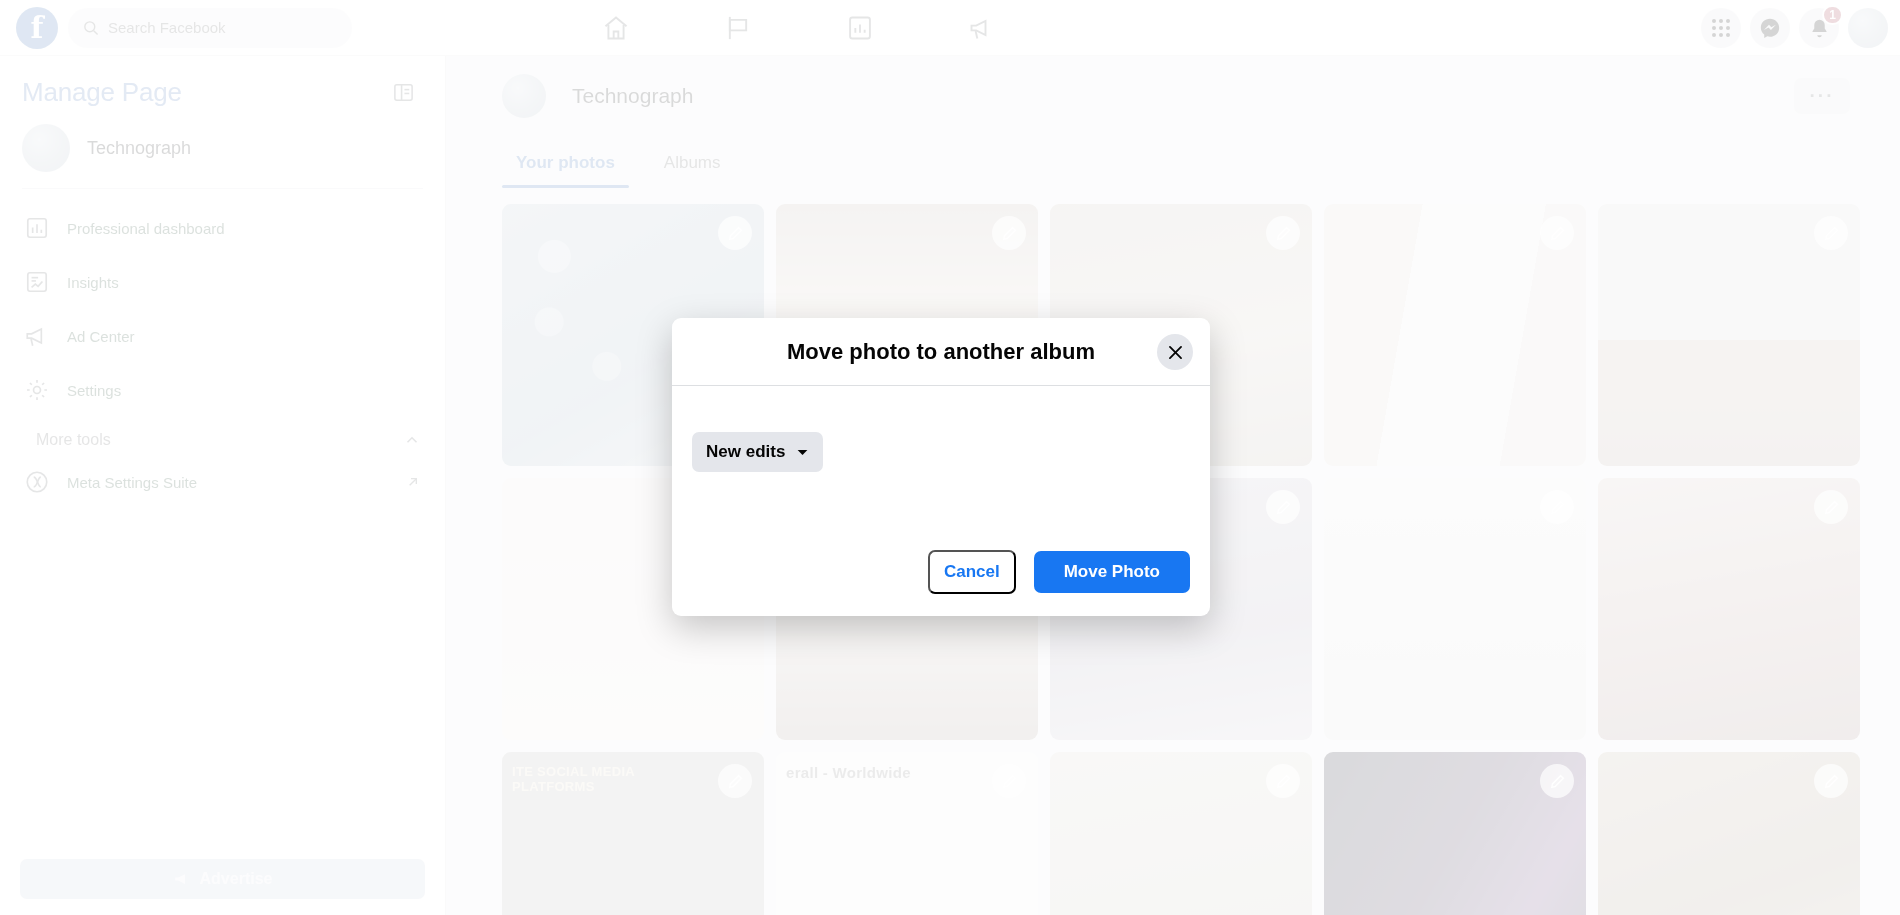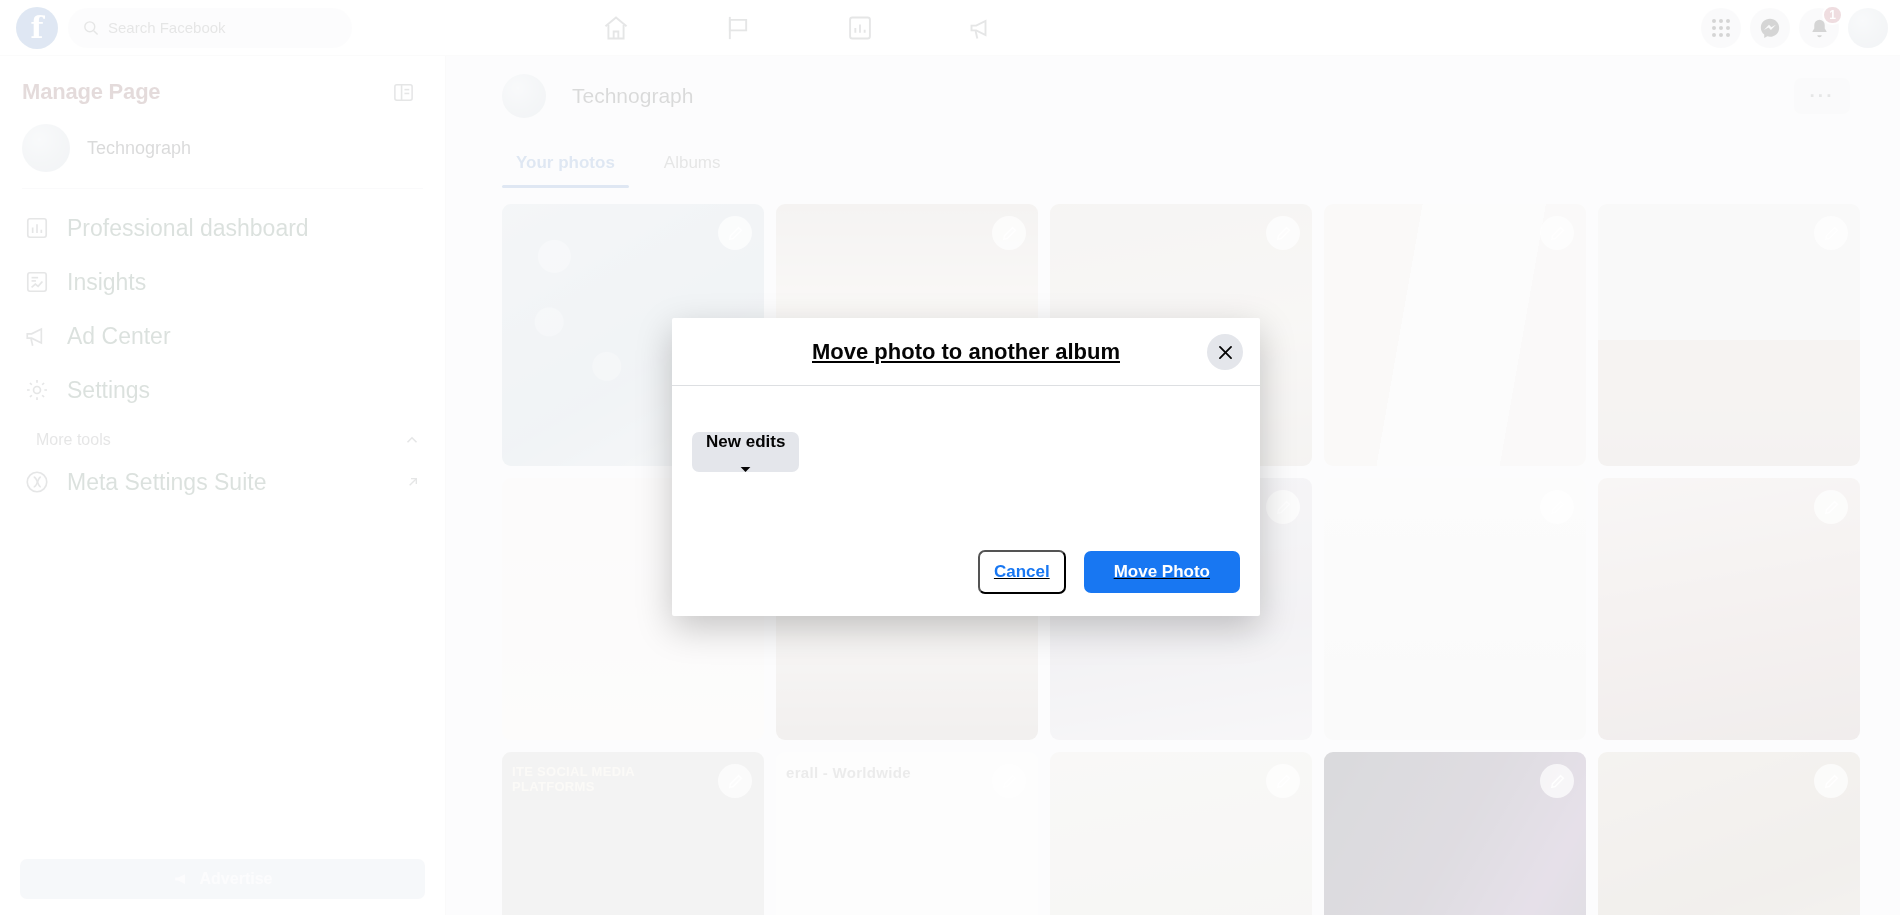--- a/index.html
+++ b/index.html
@@ -48,30 +48,30 @@
   }
   .avatar-circ { width: 40px; height: 40px; border-radius: 50%;
     background: radial-gradient(circle at 36% 32%, #d7e3ef 0%, #b9cbdc 55%, #a9bed2 100%); }
 
   
   .sidebar {
     position: absolute; left: 0; top: 56px; width: 446px; bottom: 0;
     background: #ffffff; border-right: 1px solid #e6e6e6;
   }
   .sb-head { display: flex; align-items: center; justify-content: space-between; padding: 18px 24px 4px 22px; }
-  .sb-title { font-size: 22px; font-weight: 700; color: #7f1d1d; letter-spacing: -0.2px; }
+  .sb-title { font-size: 26px; font-weight: 400; color: #3b82f6; letter-spacing: -0.2px; }
   .sb-collapse { width: 36px; height: 36px; border-radius: 50%; display: flex; align-items: center; justify-content: center; }
   .sb-page { display: flex; align-items: center; gap: 17px; padding: 10px 22px 16px 22px; }
   .sb-page .pic { width: 48px; height: 48px; border-radius: 50%;
     background: radial-gradient(circle at 36% 32%, #d7e3ef 0%, #b9cbdc 55%, #a9bed2 100%); flex: none; }
   .sb-page .nm { font-size: 18px; color: #1c1e21; }
   .sb-sep { height: 1px; background: #e4e6eb; margin: 0 22px; }
   .sb-list { padding: 12px 10px 0 10px; }
   .sb-item { display: flex; align-items: center; gap: 17px; height: 54px; padding: 0 14px; border-radius: 8px; }
-  .sb-item .lbl { font-size: 23px; color: #14532d; }
+  .sb-item .lbl { font-size: 15px; color: #14532d; }
   .sb-section { display: flex; align-items: center; justify-content: space-between;
                 padding: 14px 24px 6px 24px; margin-left: 12px; }
   .sb-section .t { font-size: 16px; color: #65676b; }
   .sb-ext { margin-left: auto; }
   .advertise {
     position: absolute; left: 20px; right: 20px; bottom: 16px; height: 40px; border-radius: 7px;
     background: #c8d5f0; color: #eef2fb; font-size: 16px; font-weight: 700;
     display: flex; align-items: center; justify-content: center; gap: 9px;
   }
 
@@ -116,38 +116,37 @@
   .th-arrow{ background: linear-gradient(180deg,#efefef,#e2e2e2); }
   .th-twins{ background: linear-gradient(170deg,#e2c9c1,#cfa99f 55%,#b9918c); }
   .th-table{ background: #b9b9b9; }
   .th-chart{ background: #f4f4f4; }
   .th-money{ background: linear-gradient(170deg,#ded9cc,#cfc8b6); }
   .th-neon { background: linear-gradient(120deg,#1b1f3a,#452a64 45%,#7c3fa0 72%,#2a2d52); }
   .th-coin { background: linear-gradient(160deg,#cbb79a,#b9a183 55%,#d3c3a8); }
 
   
   .modal {
-    position: absolute; left: 672px; top: 318px; width: 588px;
-    background: #fff; border-radius: 2px; box-shadow: 0 12px 36px rgba(0,0,0,.22);
+    position: absolute; left: 672px; top: 318px; width: 538px;
+    background: #fff; border-radius: 9px; box-shadow: 0 12px 36px rgba(0,0,0,.22);
     overflow: hidden;
-    text-decoration: underline;
   }
   .modal-head { position: relative; height: 68px; display: flex; align-items: center; justify-content: center;
                 border-bottom: 1px solid #dddfe2; }
   .modal-title { font-size: 22px; font-weight: 700; color: #050505; }
   .modal-close {
     position: absolute; right: 17px; top: 16px; width: 36px; height: 36px; border-radius: 50%;
     background: #e4e6eb; display: flex; align-items: center; justify-content: center;
   }
   .modal-body { padding: 22px 20px 0 20px; min-height: 164px; }
   .modal-desc { font-size: 17px; color: #050505; }
   .album-select {
     margin-top: 24px; display: inline-flex; align-items: center; gap: 11px;
     height: 40px; padding: 0 14px; border-radius: 7px; background: #e4e6eb;
-    font-size: 17px; font-weight: 700; color: #050505; flex-direction: column;
+    font-size: 17px; font-weight: 700; color: #050505;
   }
   .modal-foot { display: flex; align-items: center; justify-content: flex-end; gap: 18px;
                 padding: 0 20px 22px 20px; }
   .btn-cancel { font-size: 17px; font-weight: 700; color: #1877f2; padding: 10px 14px; border-radius: 7px; background: none; }
   .btn-primary { background: #1877f2; color: #fff; font-size: 17px; font-weight: 700;
                  height: 42px; padding: 0 30px; border-radius: 7px; border: none;
                  display: flex; align-items: center; justify-content: center; }
   .ico { display: block; }
 </style>
 </head>

